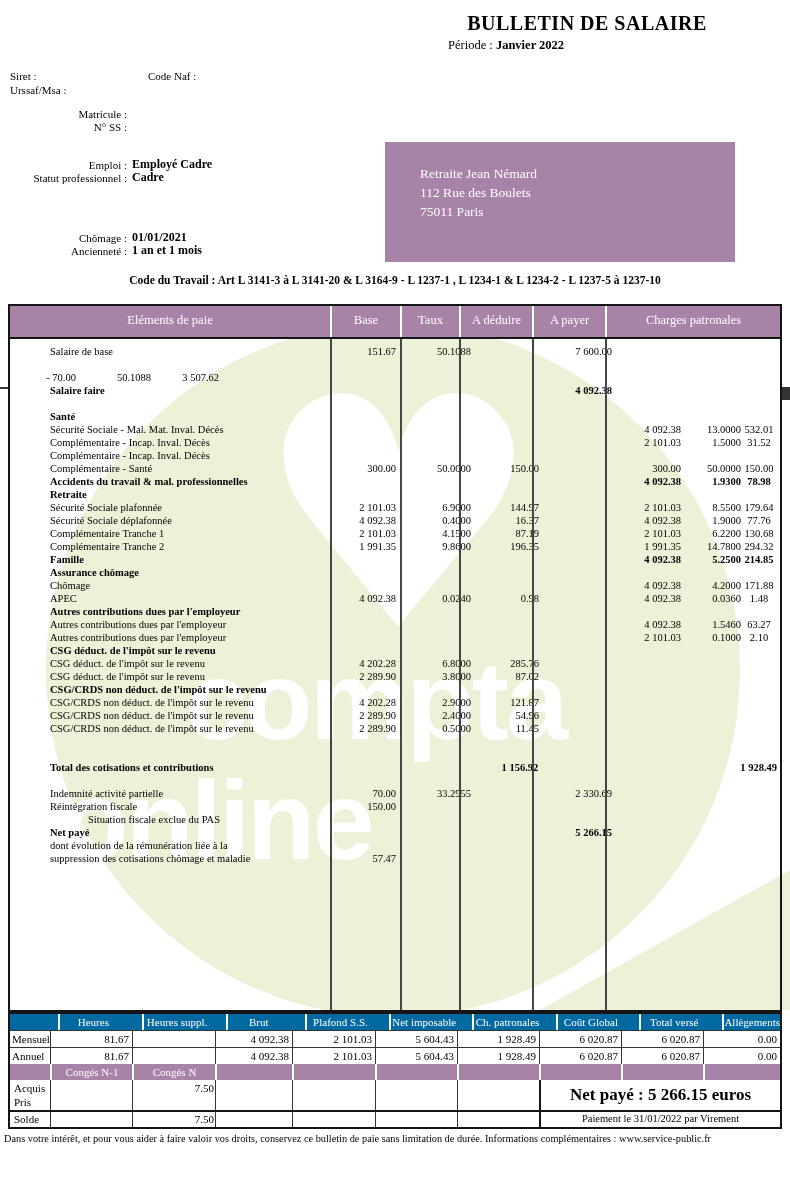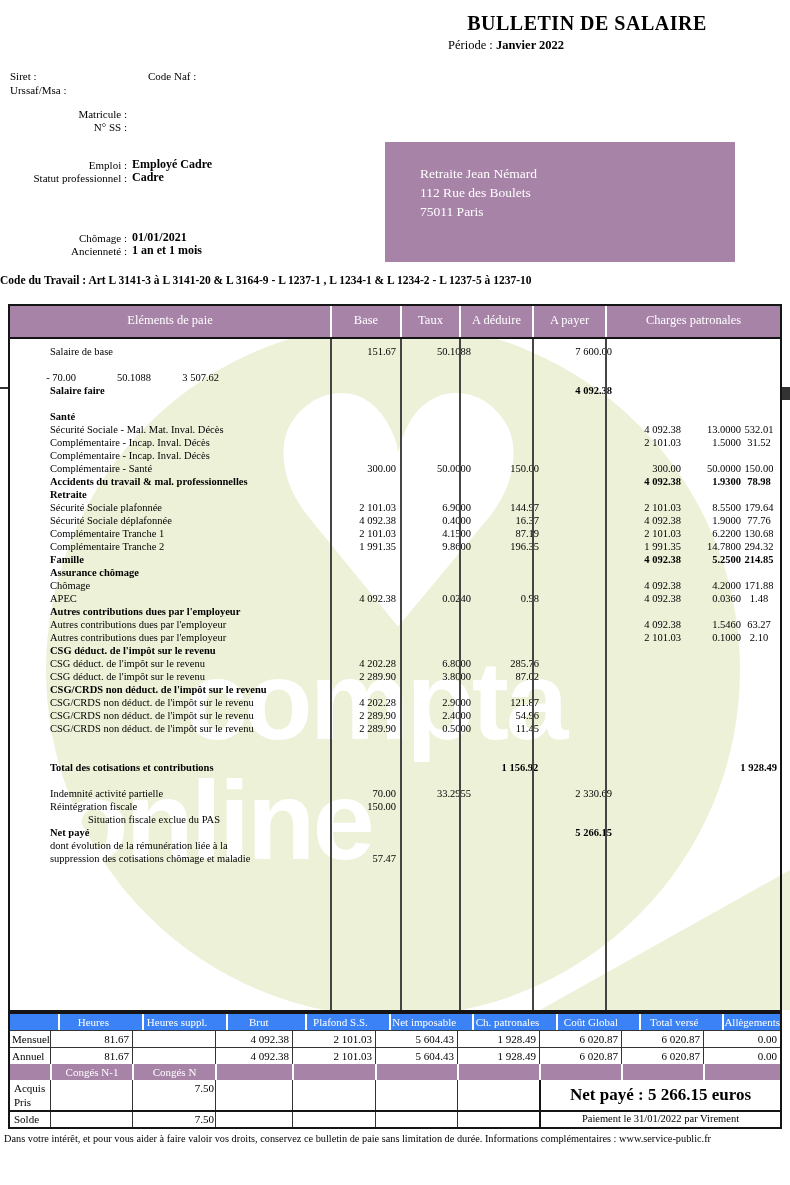--- a/index.html
+++ b/index.html
@@ -20,21 +20,21 @@
   .logo{position:absolute;left:14px;top:8px;font-family:"Liberation Sans",sans-serif;font-weight:bold;
         font-size:39px;letter-spacing:-1.5px}
   .titlebox{position:absolute;left:390px;top:12px;width:394px}
   .title{font-size:20px;font-weight:bold;text-align:center;letter-spacing:.5px;white-space:nowrap}
   .period{font-size:12.5px;padding-left:58px;margin-top:3px}
   .lab{position:absolute;font-size:11px}
   .rlab{position:absolute;left:0;width:127px;text-align:right;font-size:11px}
   .val{position:absolute;left:132px;font-weight:bold;font-size:12px;white-space:nowrap}
   .addr{position:absolute;left:385px;top:142px;width:350px;height:120px}
   .addr-text{position:absolute;left:35px;top:22px;color:#fff;font-size:13.5px;line-height:19px}
-  .ct-line{position:absolute;top:274px;left:0;width:100%;text-align:left;font-weight:bold;font-size:11.5px;white-space:nowrap}
+  .ct-line{position:absolute;top:274px;left:0;width:100%;text-align:center;font-weight:bold;font-size:11.5px;white-space:nowrap}
   .fold{position:absolute;width:9px;height:2px;background:#333;top:387px}
   .fold.l{left:0}.fold.r{right:0}
   
   .mt{position:absolute;left:8px;top:304px;width:774px;height:708px;border:2px solid #151515;box-sizing:border-box}
   .mt-head{height:33px;display:flex;border-bottom:2px solid #151515;box-sizing:border-box;color:#fff;
            font-size:12.5px;text-align:center;line-height:29px}
   .mt-head .h{box-sizing:border-box}
   .mt-head .h+.h{border-left:2px solid #fff}
   .h0{width:320px}.h1{width:70px}.h2{width:59px}.h3{width:73px}.h4{width:73px}.h5{flex:1}
   .mt-body{position:relative;height:calc(100% - 33px);padding-top:6px;font-size:10.5px;box-sizing:border-box}
@@ -620,21 +620,21 @@
           </div>
           <div class="vline" style="left: 320px;"></div>
           <div class="vline" style="left: 390px;"></div>
           <div class="vline" style="left: 449px;"></div>
           <div class="vline" style="left: 522px;"></div>
           <div class="vline" style="left: 595px;"></div>
         </div>
     </div>
 
     <div class="st">
-      <div class="strow sthead" id="st-head" style="background: #3b82f6; gap: 15px;">
+      <div class="strow sthead" id="st-head" style="background: #0369a1; gap: 15px;">
           <div class="c sc0"></div>
           <div class="c sc1">Heures</div>
           <div class="c sc2">Heures suppl.</div>
           <div class="c sc3">Brut</div>
           <div class="c sc4">Plafond S.S.</div>
           <div class="c sc5">Net imposable</div>
           <div class="c sc6">Ch. patronales</div>
           <div class="c sc7">Coût Global</div>
           <div class="c sc8">Total versé</div>
           <div class="c sc9">Allègements</div>

